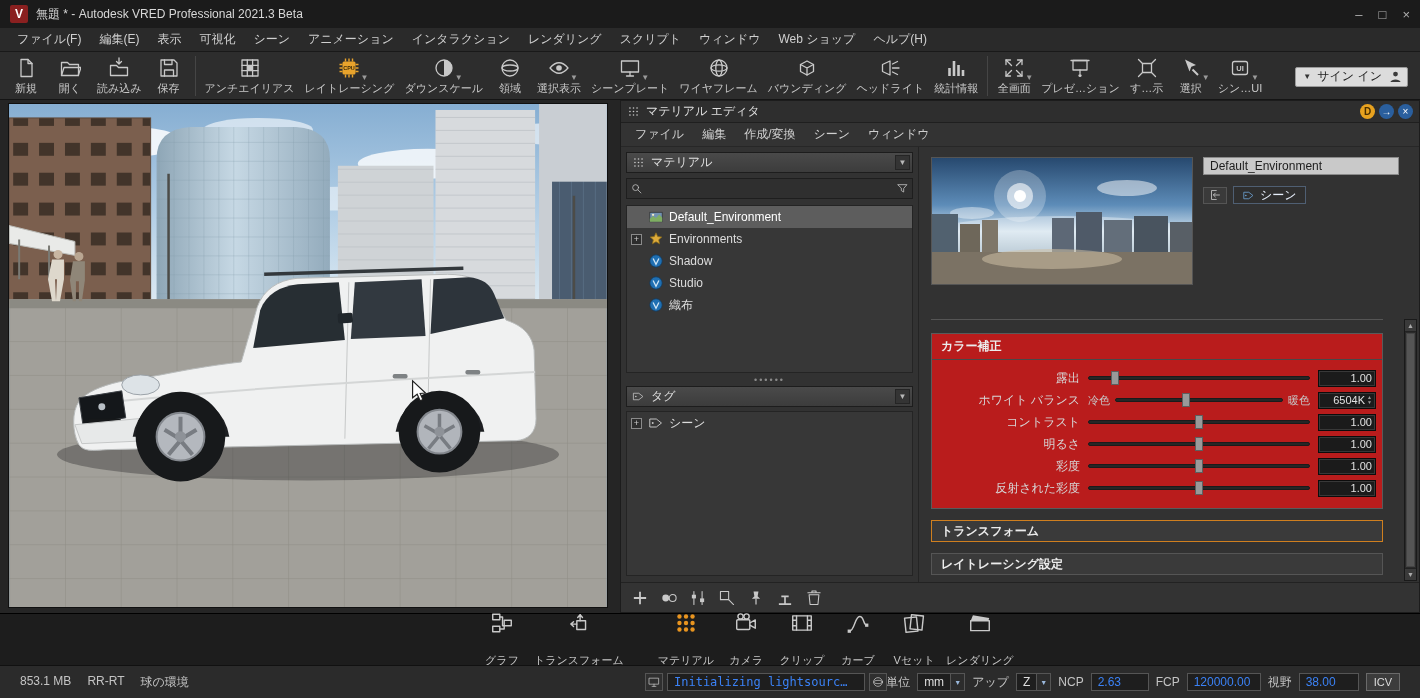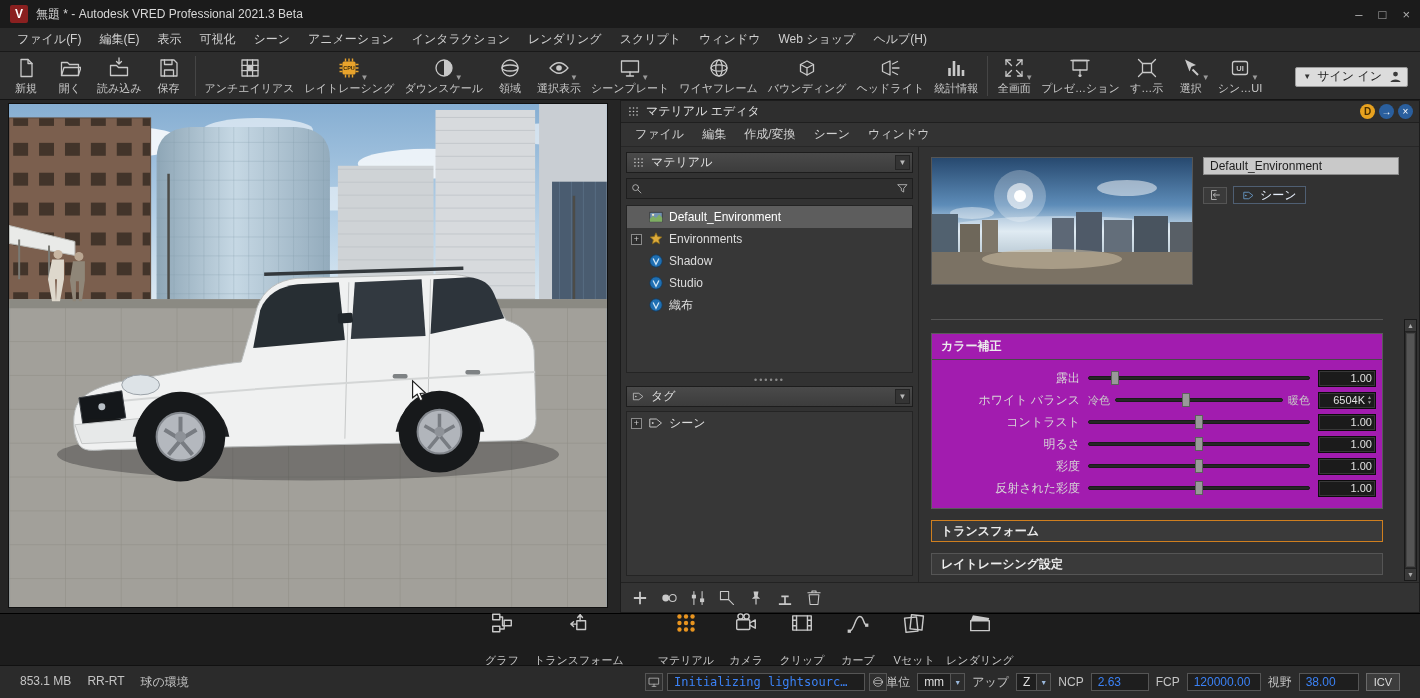--- a/index.html
+++ b/index.html
@@ -61,21 +61,21 @@
   .me-right{flex:1;position:relative;padding:10px 20px 0 12px;min-width:0;}
   .preview-row{display:flex;gap:10px;height:128px;}
   .env-preview{width:262px;height:128px;flex:none;border:1px solid #555;}
   .preview-side{flex:1;display:flex;flex-direction:column;gap:11px;}
   .name-field{height:18px;background:#c9c9c9;color:#1d1d1d;border:1px solid #8a8a8a;display:flex;align-items:center;padding:0 6px;}
   .side-btns{display:flex;gap:6px;align-items:center;}
   .dock-btn{width:24px;height:17px;background:#3a3a3a;border:1px solid #555;display:flex;align-items:center;justify-content:center;}
   .scene-btn{height:18px;padding:0 8px;background:#2f2f2f;border:1px solid #4f5f73;display:flex;gap:5px;align-items:center;color:#e6eefa;}
   .props{margin-top:34px;margin-right:16px;}
   .hline{height:1px;background:#555;margin-bottom:10px;}
-  .ccbox{border:1px solid #5a5a5a;background:#a21caf;margin-top:13px;}
+  .ccbox{border:1px solid #5a5a5a;background:#b91c1c;margin-top:13px;}
   .ccbox-title{padding:4px 9px;font-weight:bold;color:#ececec;border-bottom:1px solid #494949;}
   .cc-rows{padding:7px 6px 9px 6px;}
   .cc-row{display:flex;align-items:center;height:22px;gap:8px;}
   .cc-label{width:142px;text-align:right;color:#d6d6d6;flex:none;}
   .cc-mid{flex:1;display:flex;align-items:center;gap:5px;min-width:0;}
   .mini{font-size:11px;color:#c6c6c6;flex:none;}
   .track{flex:1;height:4px;background:#262626;border:1px solid #1b1b1b;border-radius:2px;position:relative;}
   .handle{position:absolute;top:-6px;width:8px;height:14px;background:#999;border:1px solid #5e5e5e;transform:translateX(-50%);}
   .valbox{width:58px;height:17px;background:#1b1b1b;border:1px solid #0c0c0c;box-shadow:inset 0 0 0 1px #383838;color:#e0e0e0;font-size:11px;display:flex;align-items:center;justify-content:flex-end;padding:0 3px;gap:2px;flex:none;}
   .stp{display:flex;flex-direction:column;font-size:5px;color:#9a9a9a;line-height:5px;}

